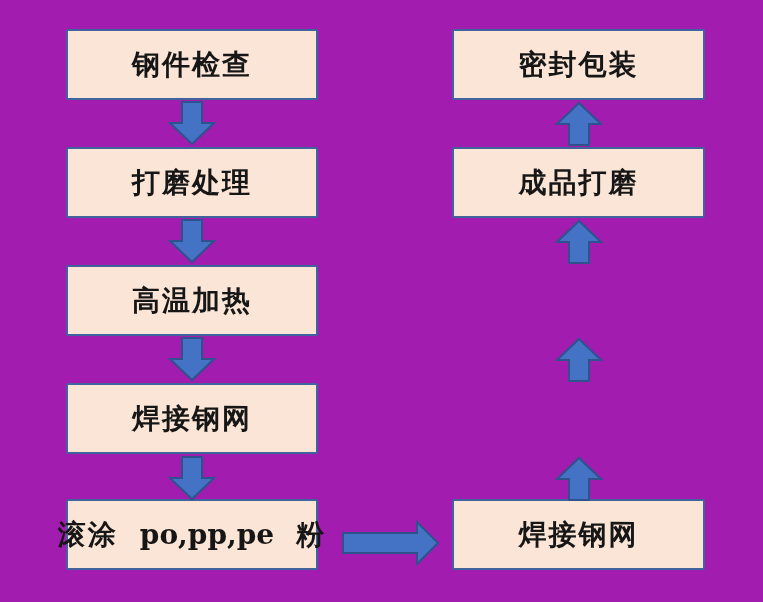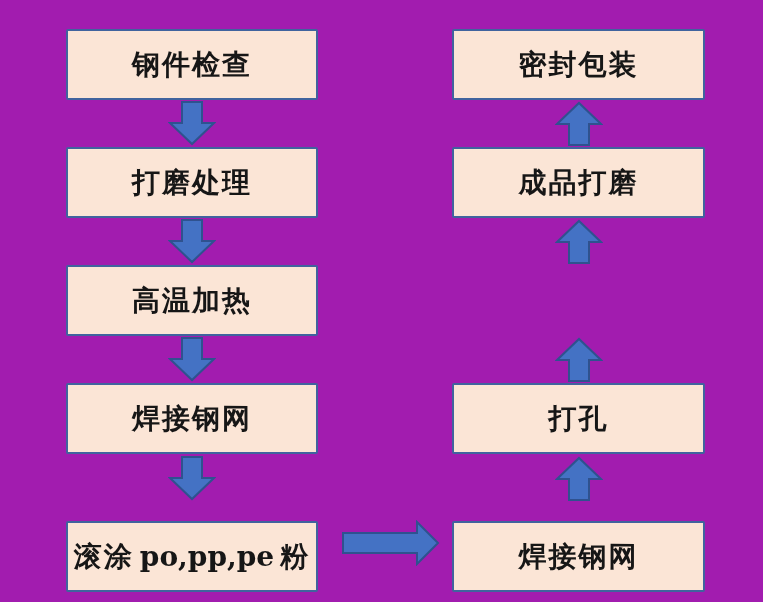--- a/index.html
+++ b/index.html
@@ -29,21 +29,21 @@
     color: #161616;
     letter-spacing: 2px;
     white-space: nowrap;
   }
   .col-left  { left: 66px;  width: 252px; }
   .col-right { left: 452px; width: 253px; }
   .row-1 { top: 29px; }
   .row-2 { top: 147px; }
   .row-3 { top: 265px; }
   .row-4 { top: 383px; }
-  .row-5 { top: 521px; }
+  .row-5 { top: 499px; gap: 16px; }
   .arrow {
     position: absolute;
     line-height: 0;
   }
   .arrow svg { display: block; }
   .arrow polygon {
     fill: #4472C4;
     stroke: #2F528F;
     stroke-width: 2;
     stroke-linejoin: miter;
@@ -75,23 +75,20 @@
     <span>滚涂</span>
     <span class="latin">po,pp,pe</span>
     <span>粉</span>
   </div>
 
   <div class="box col-right row-1">
     <span>密封包装</span>
   </div>
   <div class="box col-right row-2">
     <span>成品打磨</span>
-  </div>
-  <div class="box col-right row-4">
-    <span>打孔</span>
   </div>
   <div class="box col-right row-5">
     <span>焊接钢网</span>
   </div>
 
   <div class="arrow" style="left:168px; top:101px;">
     <svg width="48" height="45" viewBox="0 0 48 45">
         <polygon points="14,1 34,1 34,22 46,22 24,43 2,22 14,22"></polygon>
       </svg>
   </div>

